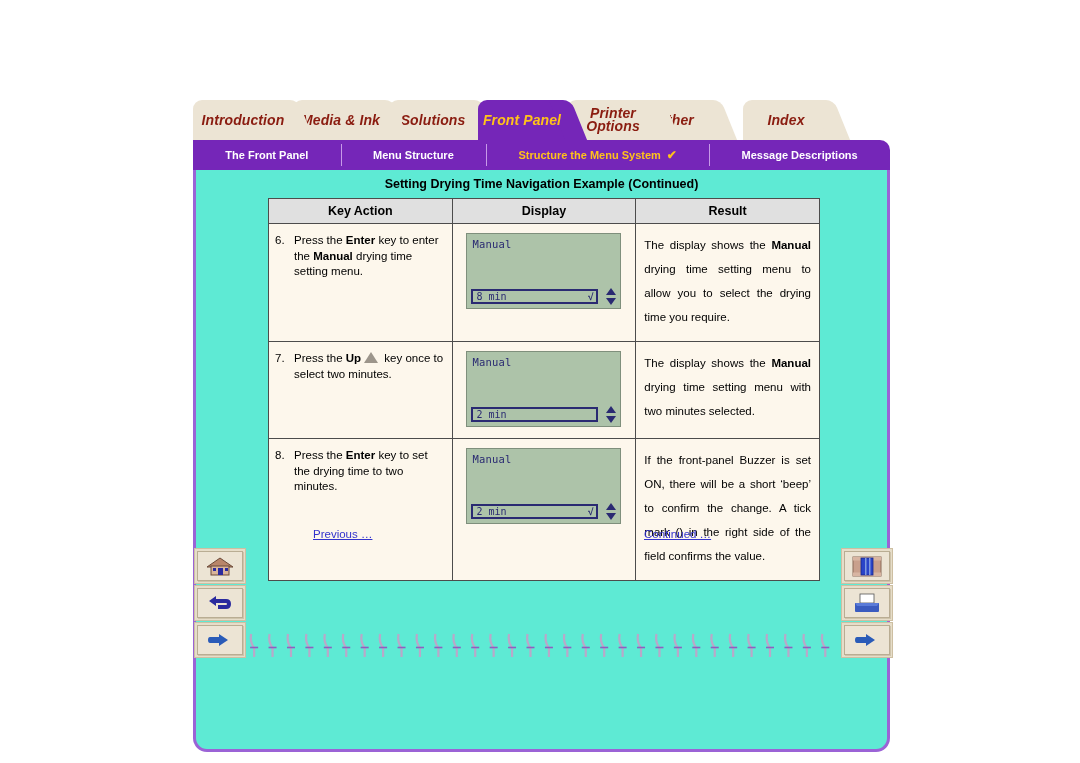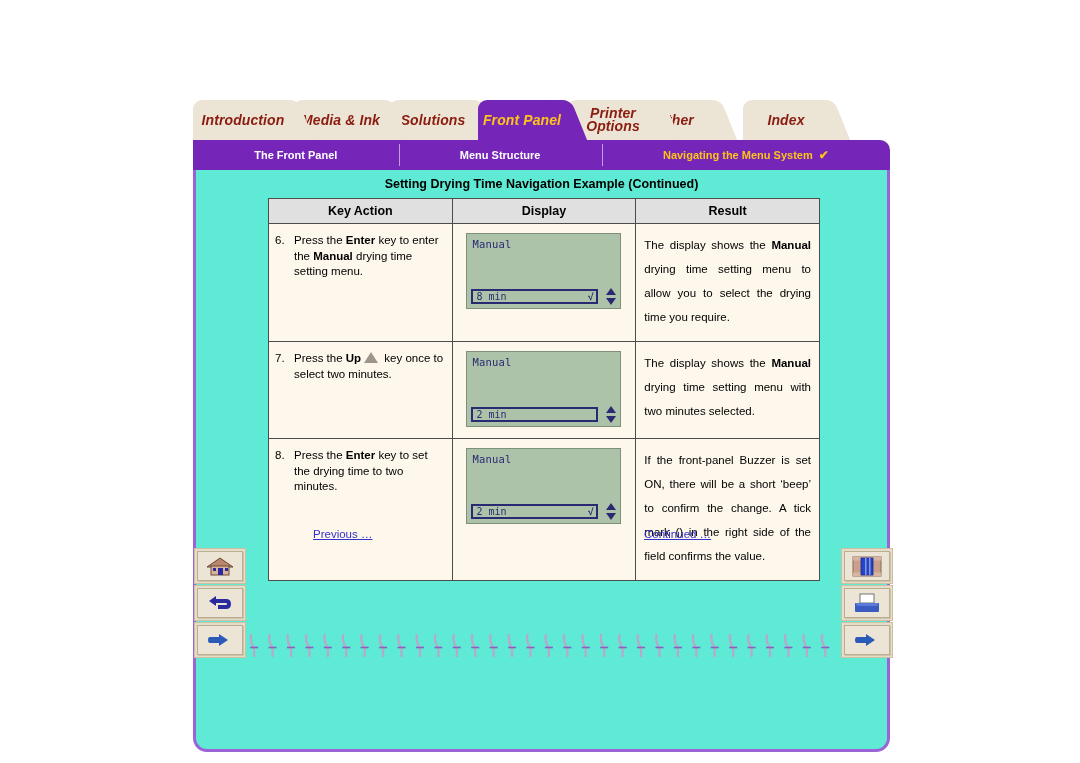--- a/index.html
+++ b/index.html
@@ -320,21 +320,22 @@
     </div>
     <div class="tab" style="left: 550px; width: 86px; z-index: 1;">
       <span style="white-space: pre-line;">Index</span>
       <span class="skewedge"></span>
     </div>
   </div>
 
 <div id="subnav">
     <div class="sn"><span>The Front Panel</span></div>
     <div class="sn"><span>Menu Structure</span></div>
-    <div class="sn active"><span>Navigating the Menu System</span><span class="tick">✔</span></div>
+    <div class="sn active"><span>Structure the Menu System</span><span class="tick">✔</span></div>
+    <div class="sn"><span>Message Descriptions</span></div>
   </div>
 
 <div id="page">
   <div id="doctitle">Setting Drying Time Navigation Example (Continued)</div>
 
   <table id="steptable">
     <thead>
       <tr>
         <th>Key Action</th>
         <th>Display</th>

